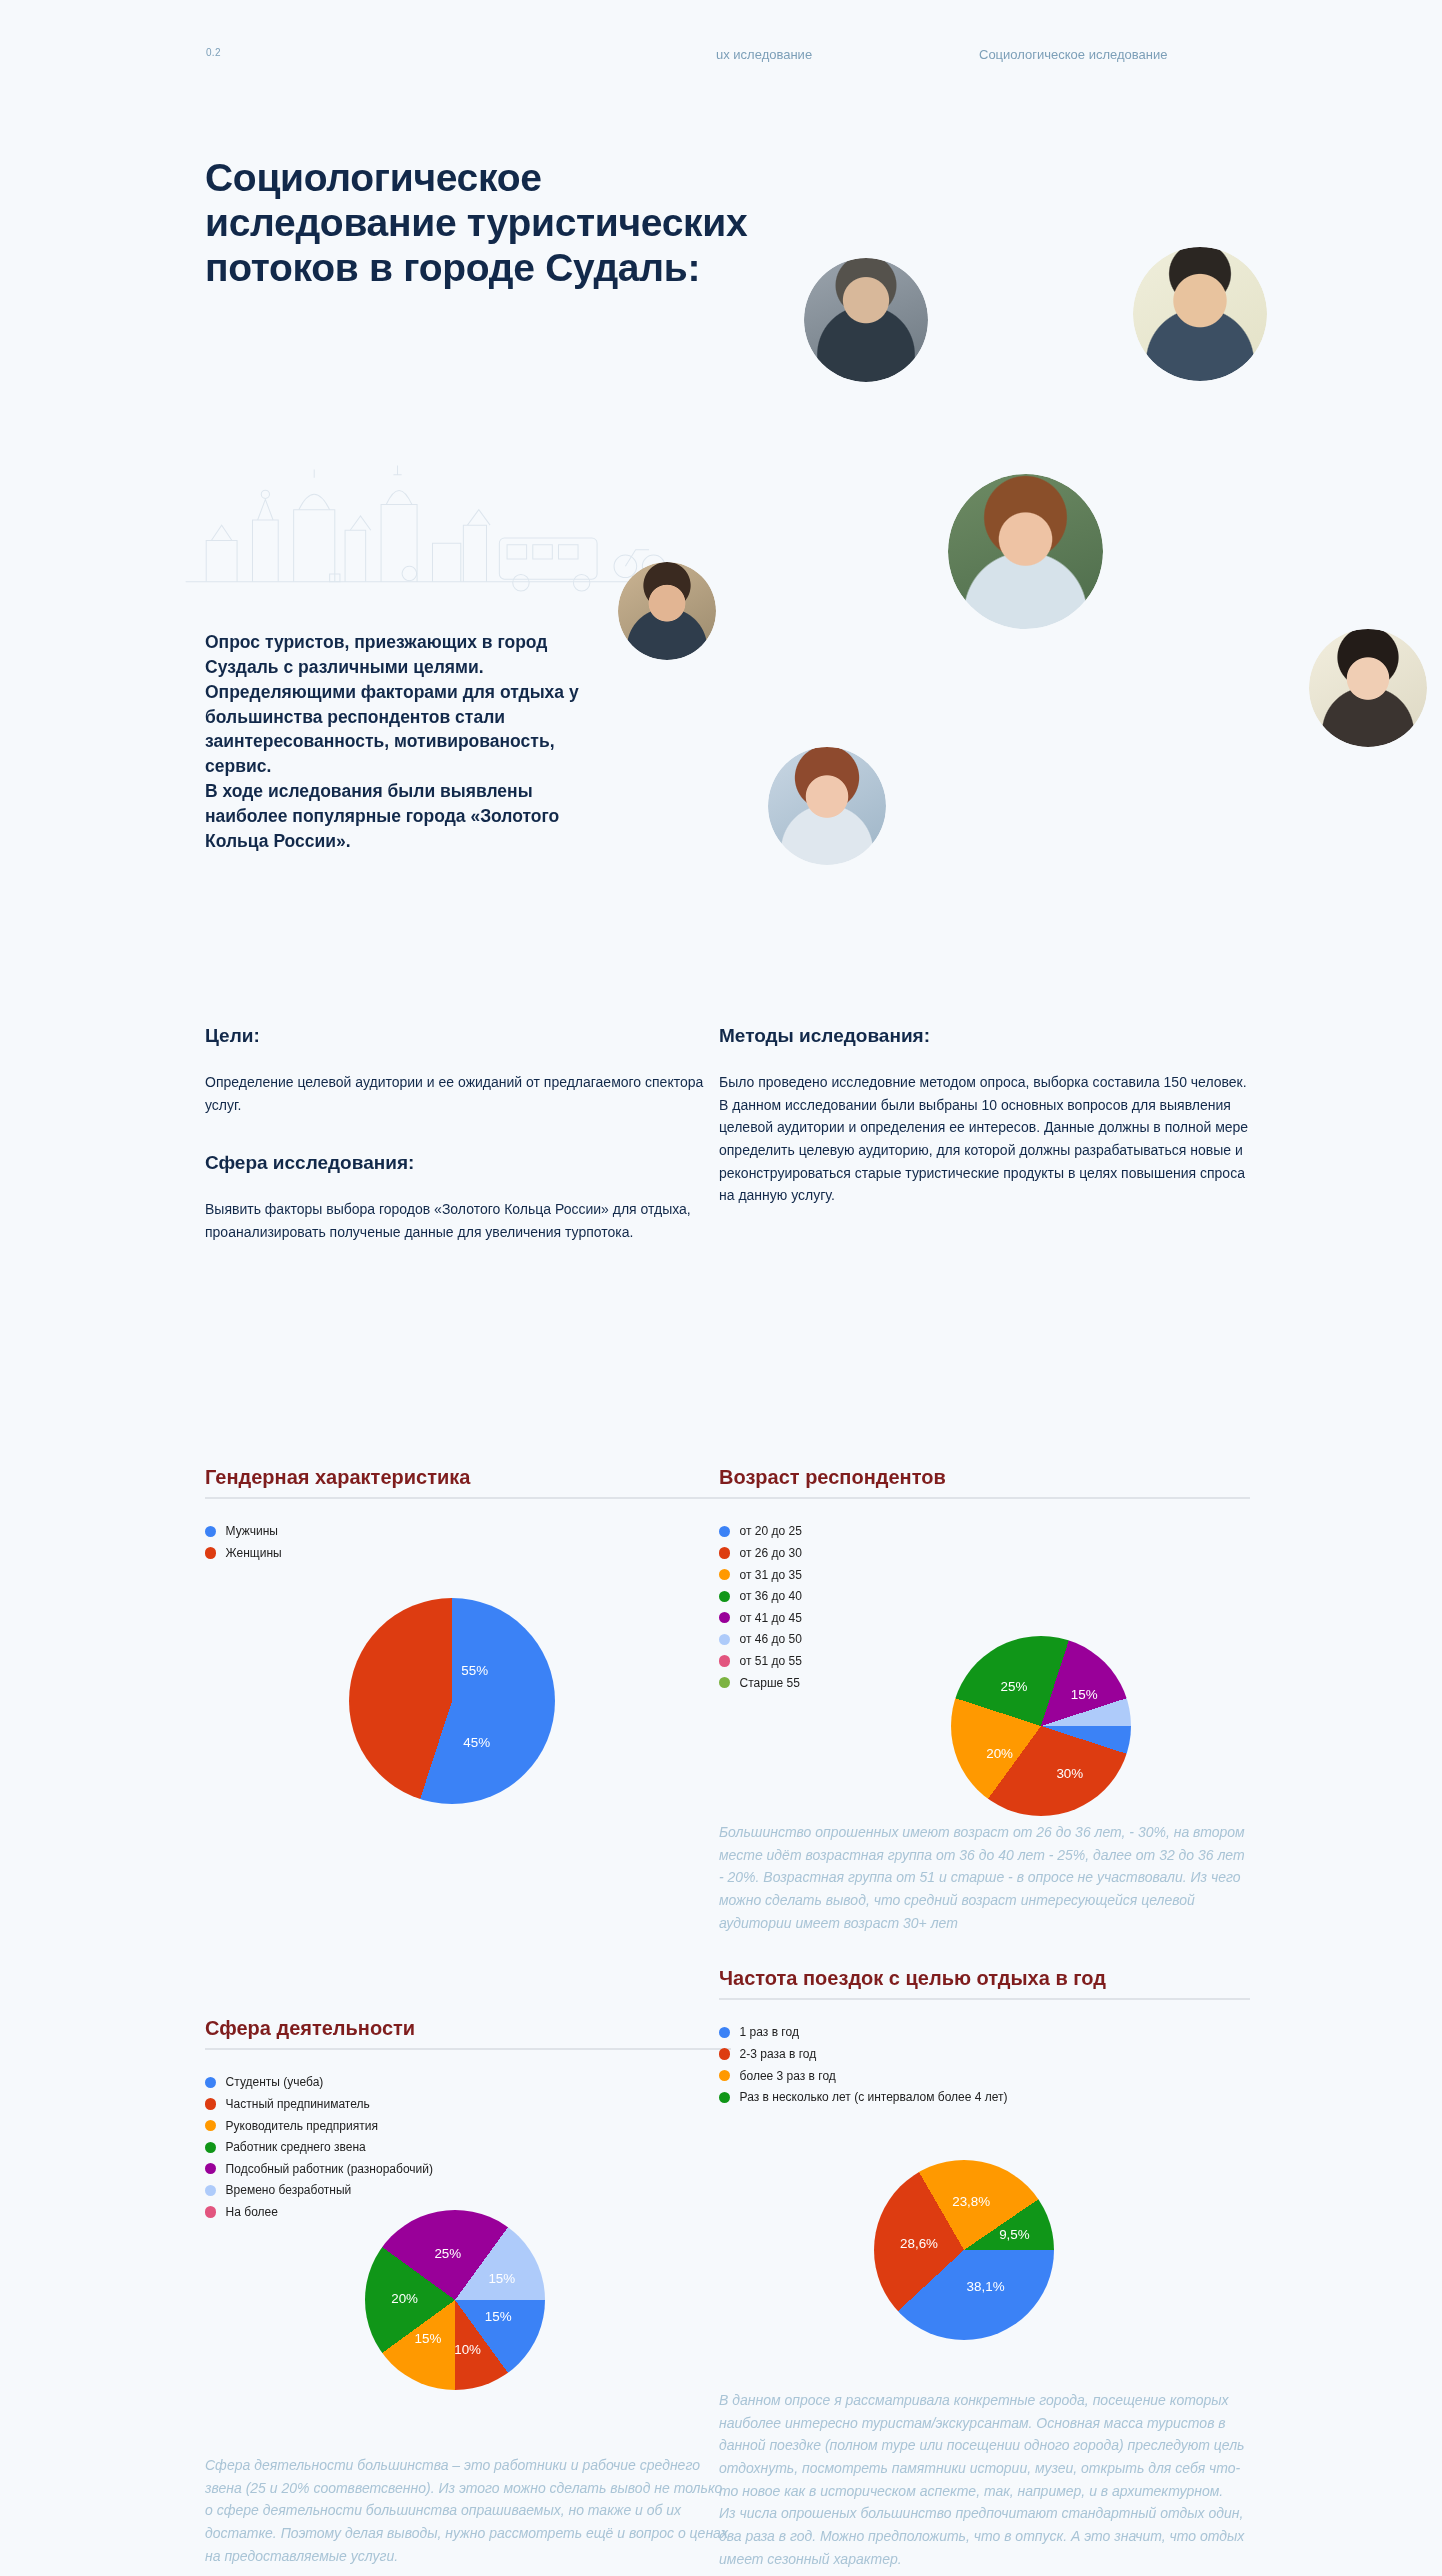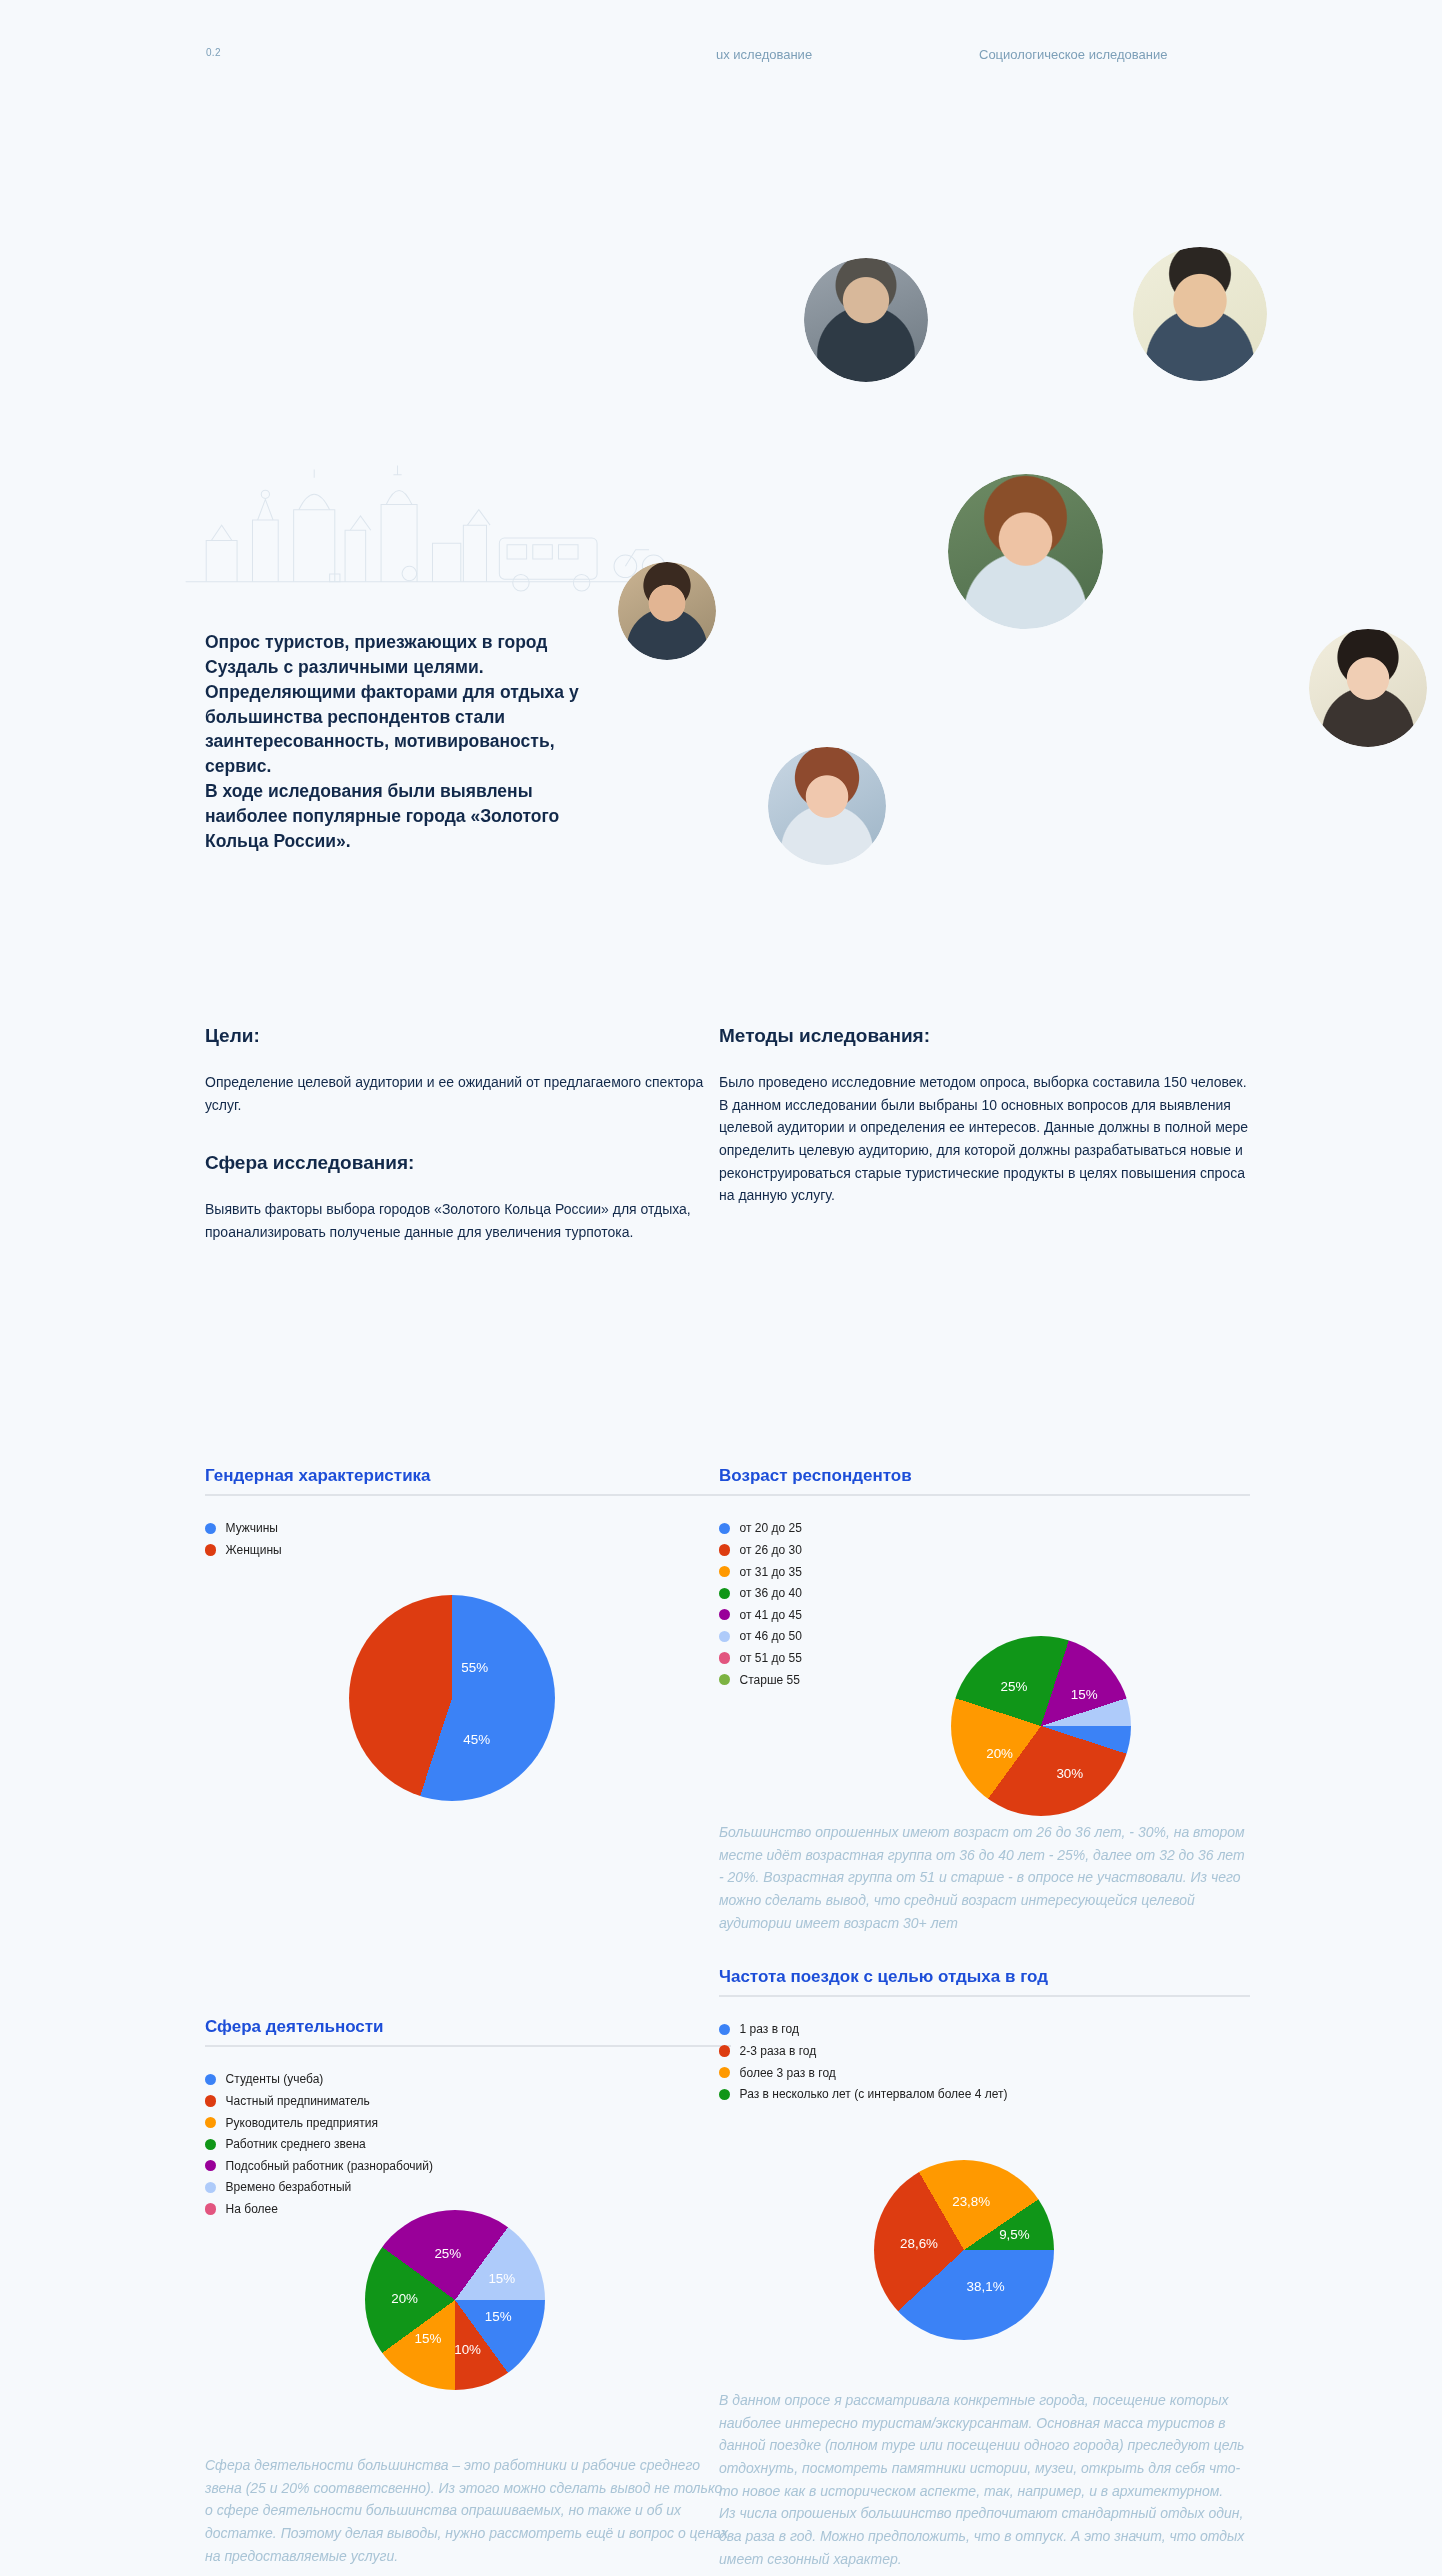--- a/index.html
+++ b/index.html
@@ -65,21 +65,21 @@
     font-size: 14px; line-height: 1.62; color: #12294a;
   }
   .goals { position: absolute; left: 205px; top: 1025px; width: 526px; }
   .methods { position: absolute; left: 719px; top: 1025px; width: 531px; }
   .gap-sm { height: 24px; }
   .gap-md { height: 36px; }
 
   
   .chart-block { position: absolute; }
   .chart-title {
-    font-size: 17px; font-weight: 700; color: #1d4ed8;
+    font-size: 20px; font-weight: 700; color: #7f1d1d;
     padding-bottom: 8.2px;
   }
   .chart-rule { width: 100%; height: 1.5px; background: #dfe3e8; }
 
   .legend { margin-top: 24px; }
   .legend-row {
     display: flex; align-items: center;
     height: 17.5px; margin-bottom: 4.1px;
   }
   .legend-dot {
@@ -104,20 +104,21 @@
 <body>
 
 <div class="page">
 
   <div class="topbar">
     <div class="tb-num">0.2</div>
     <div class="tb-mid">ux иследование</div>
     <div class="tb-right">Социологическое иследование</div>
   </div>
 
+  <div class="hero-title">Социологическое иследование туристических потоков в городе Судаль:</div>
 
   <svg class="cityline" viewBox="0 0 1000 420" fill="none" stroke="#c9d6e2" stroke-width="2">
     <path d="M20 330 H980"></path>
     <path d="M60 330 V250 h60 V330"></path>
     <path d="M70 250 l20 -30 l20 30"></path>
     <path d="M150 330 V210 h50 V330"></path>
     <path d="M160 210 l15 -40 l15 40"></path>
     <circle cx="175" cy="160" r="8"></circle>
     <path d="M230 330 V190 h80 V330"></path>
     <path d="M240 190 q30 -60 60 0"></path>

